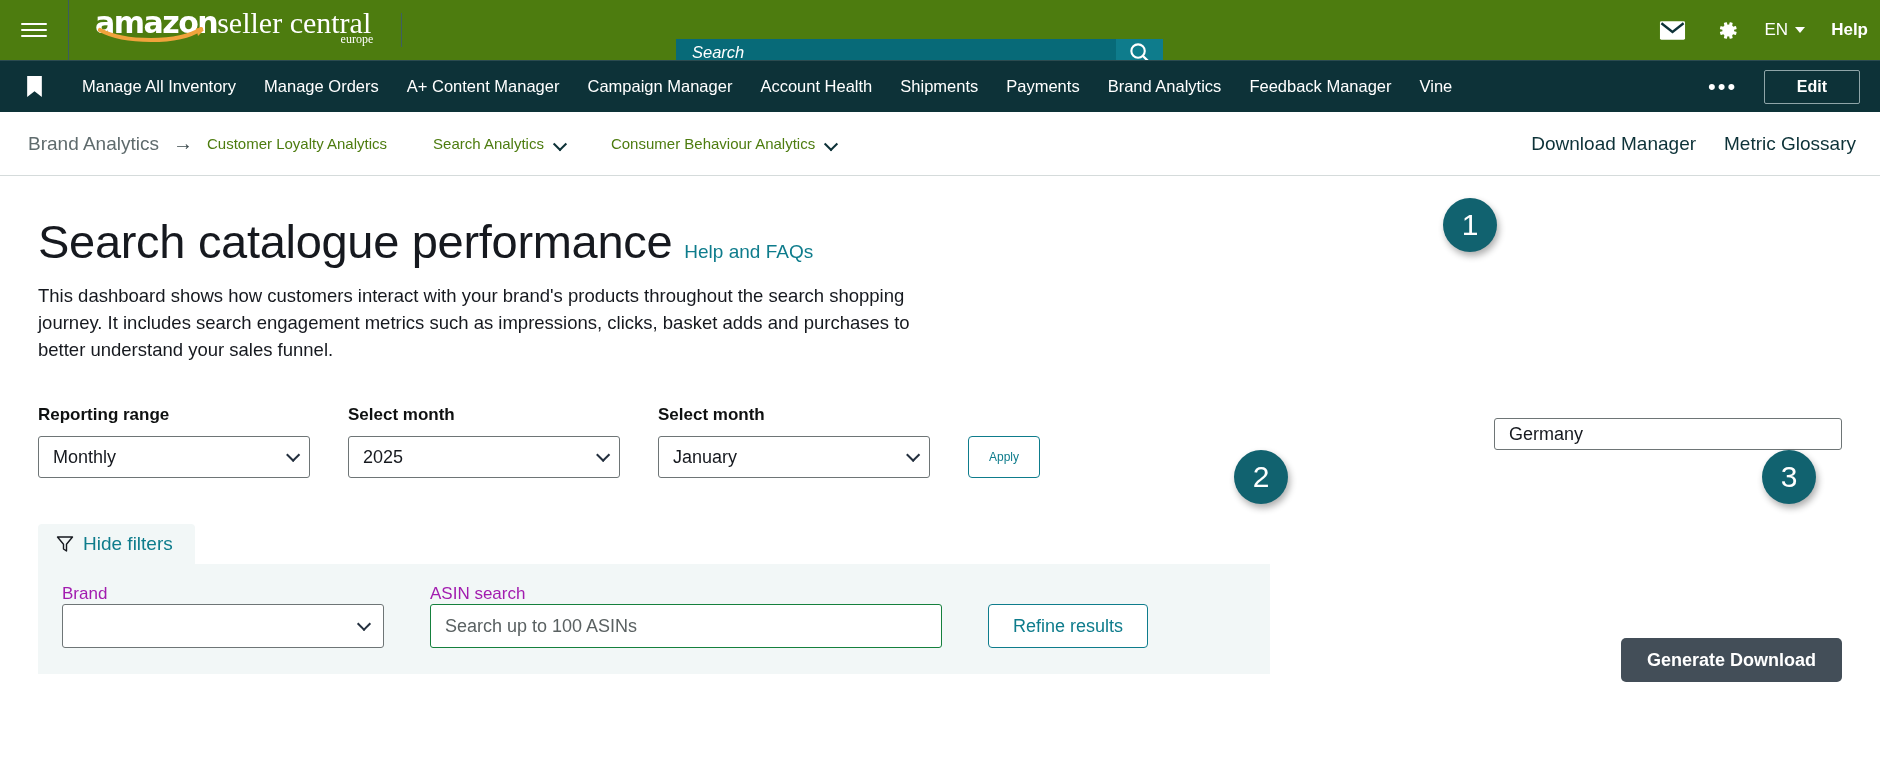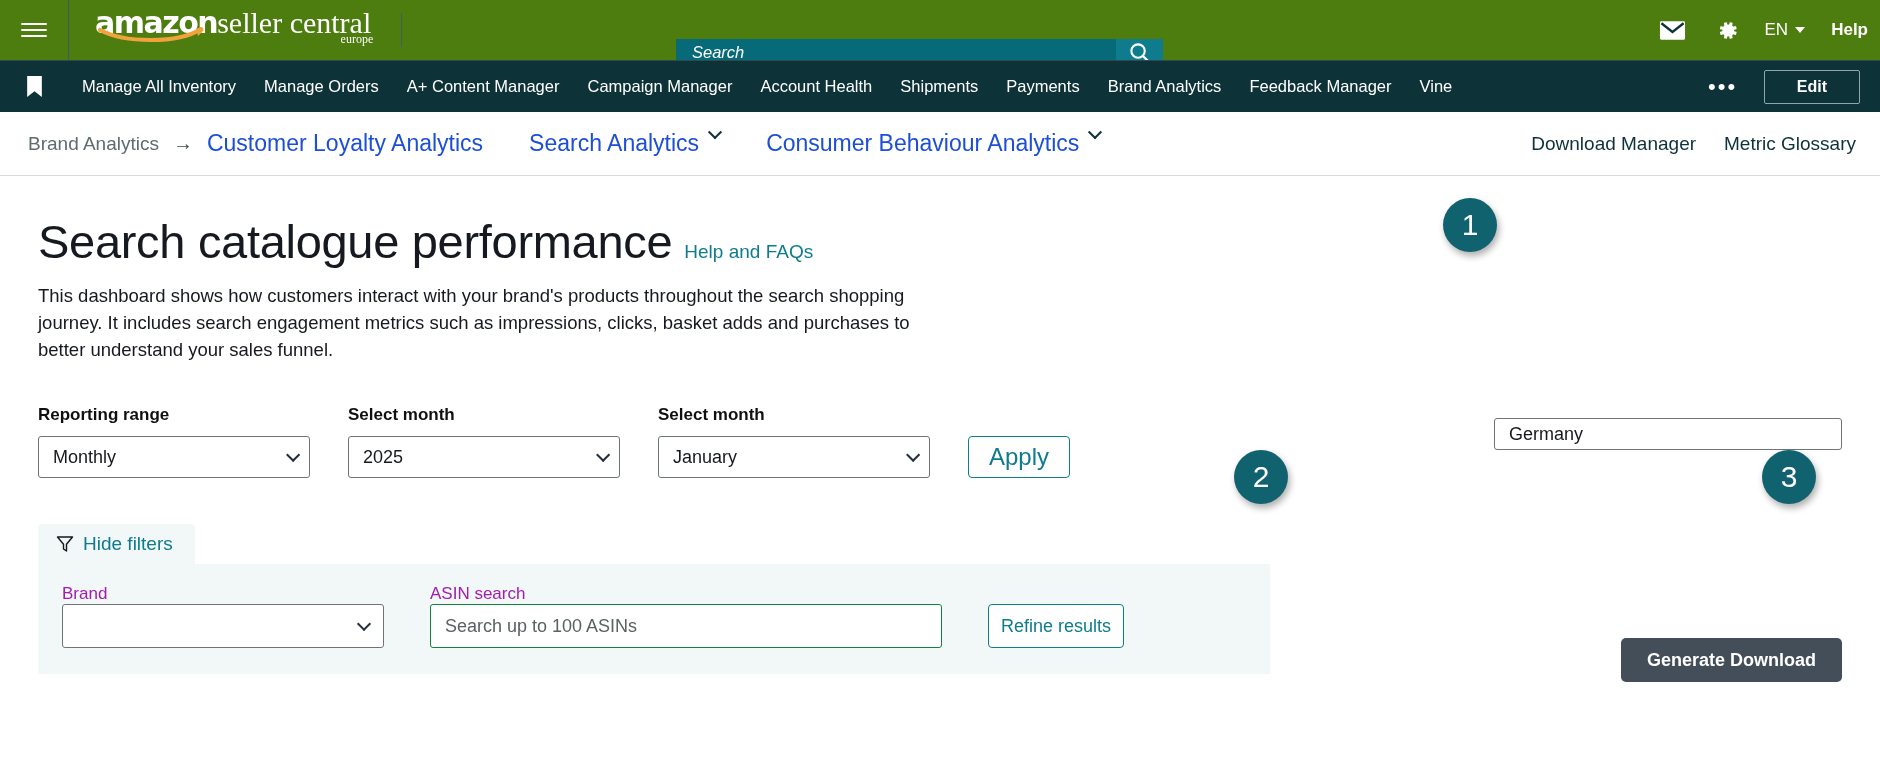--- a/index.html
+++ b/index.html
@@ -120,22 +120,22 @@
   
   .subnav {
     height: 64px; background: #ffffff;
     display: flex; align-items: center;
     padding: 0 28px; position: relative;
     border-bottom: 1px solid #d5dbdb;
   }
   .sub-crumb { color: #5f6b6d; font-size: 19px; }
   .sub-arrow { color: #3c4a4d; font-size: 20px; padding: 0 14px; }
   .sub-link {
-    color: #1d4ed8; font-size: 23px; padding: 0 28px 0 0;
-    cursor: pointer; display: flex; align-items: flex-start; gap: 11px;
+    color: #4d7c0f; font-size: 15px; padding: 0 28px 0 0;
+    cursor: pointer; display: flex; align-items: flex-end; gap: 11px;
   }
   .sub-link.spaced { padding-left: 18px; }
   .chev {
     display: inline-block; width: 10px; height: 10px;
     border-right: 2px solid #0D3238; border-bottom: 2px solid #0D3238;
     transform: rotate(45deg) translate(-2px,-2px);
   }
   .subnav-right {
     position: absolute; right: 24px; display: flex; gap: 28px;
   }
@@ -181,21 +181,21 @@
     width: 10px; height: 10px;
     border-right: 2px solid #232f3e; border-bottom: 2px solid #232f3e;
     transform: rotate(45deg) translateY(-3px);
   }
   .w-reporting { width: 272px; }
   .w-year { width: 272px; }
   .w-month { width: 272px; }
 
   .apply-btn {
     background: #ffffff; border: 1px solid #0E7C8C;
-    color: #0E7C8C; font-size: 24px; border-radius: 4px;
+    color: #0E7C8C; font-size: 12px; border-radius: 4px;
     padding: 0 20px; height: 42px; cursor: pointer;
     font-family: "Liberation Sans", sans-serif;
   }
   .apply-wrap { position: relative; }
 
   .gen-dl-wrap {
     position: absolute; right: 38px; top: 462px;
   }
   .gen-dl-btn {
     background: #434E58; color: #ffffff; border: none;
@@ -257,21 +257,21 @@
   .asin-input {
     width: 512px; height: 44px; background: #ffffff;
     border: 1px solid #15803d; border-radius: 3px;
     font-size: 18px; padding: 0 14px; outline: none;
     font-family: "Liberation Sans", sans-serif; color: #16191f;
   }
   .asin-input::placeholder { color: #5a6162; }
   .refine-btn {
     background: #ffffff; border: 1px solid #0E7C8C; color: #0E7C8C;
     font-size: 18px; border-radius: 4px; height: 44px;
-    padding: 0 12px; cursor: pointer;
+    padding: 0 24px; cursor: pointer;
     font-family: "Liberation Sans", sans-serif;
   }
 </style>
 </head>
 <body>
 
 <div class="topbar">
 
   <div class="hamburger">
     <div>

